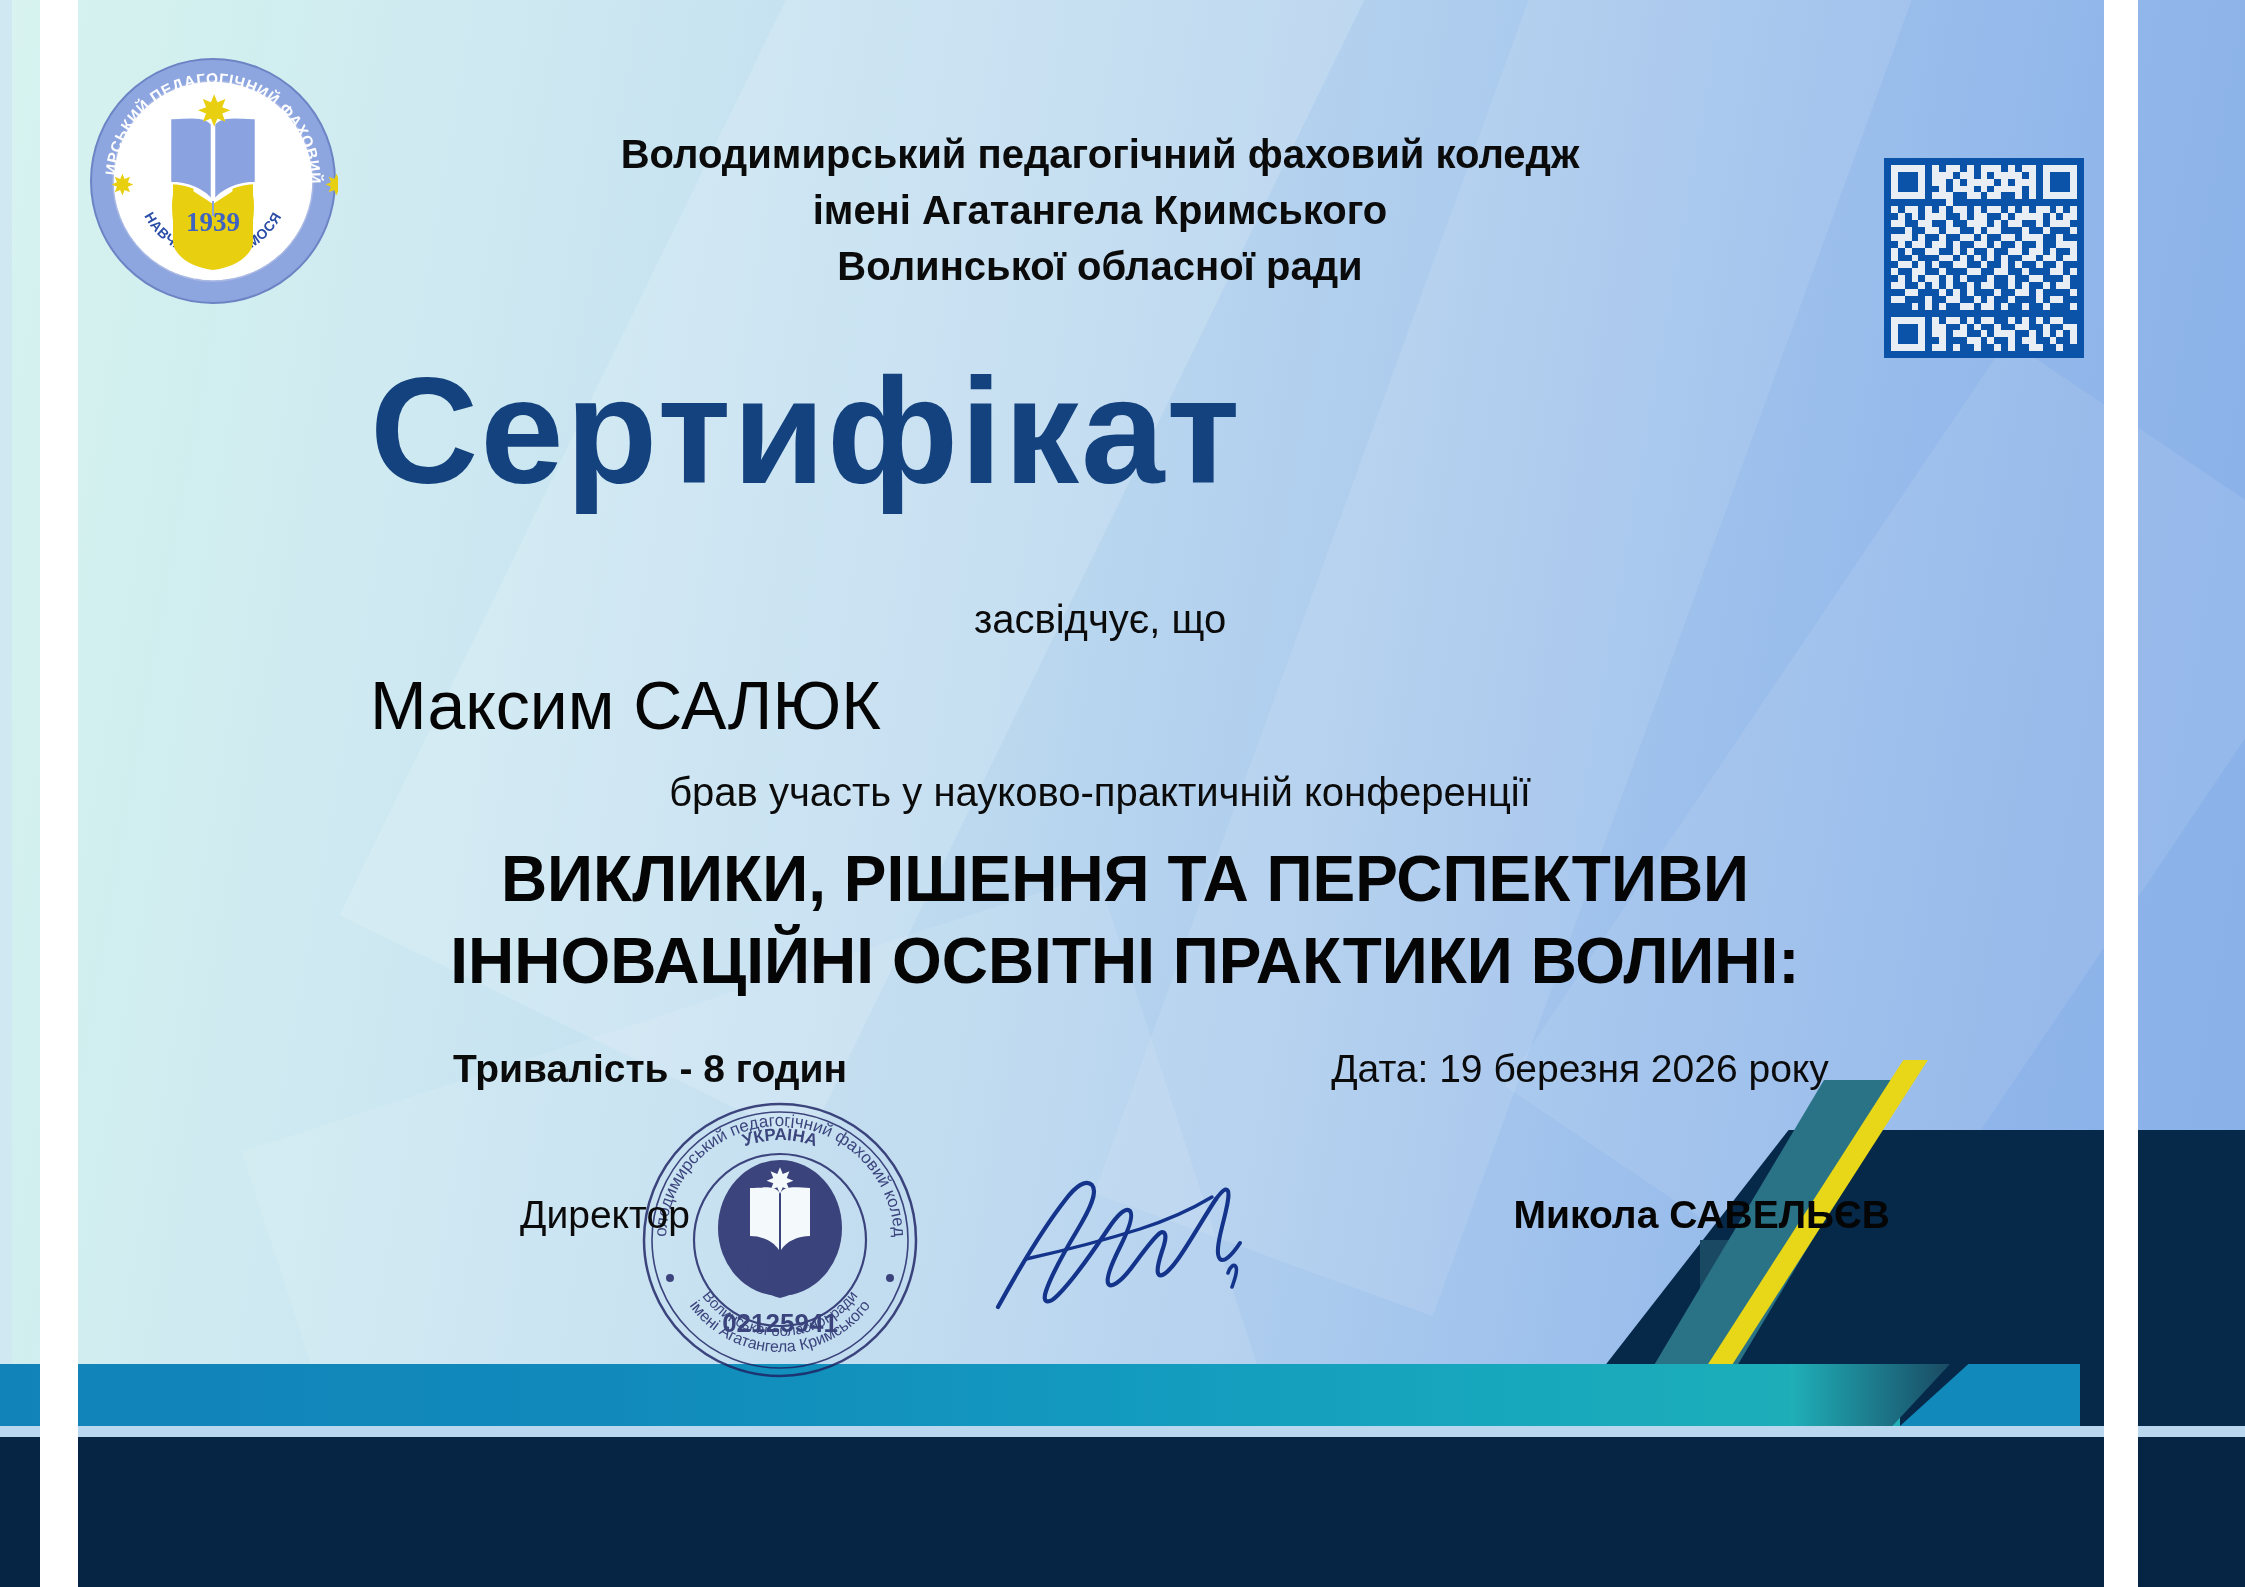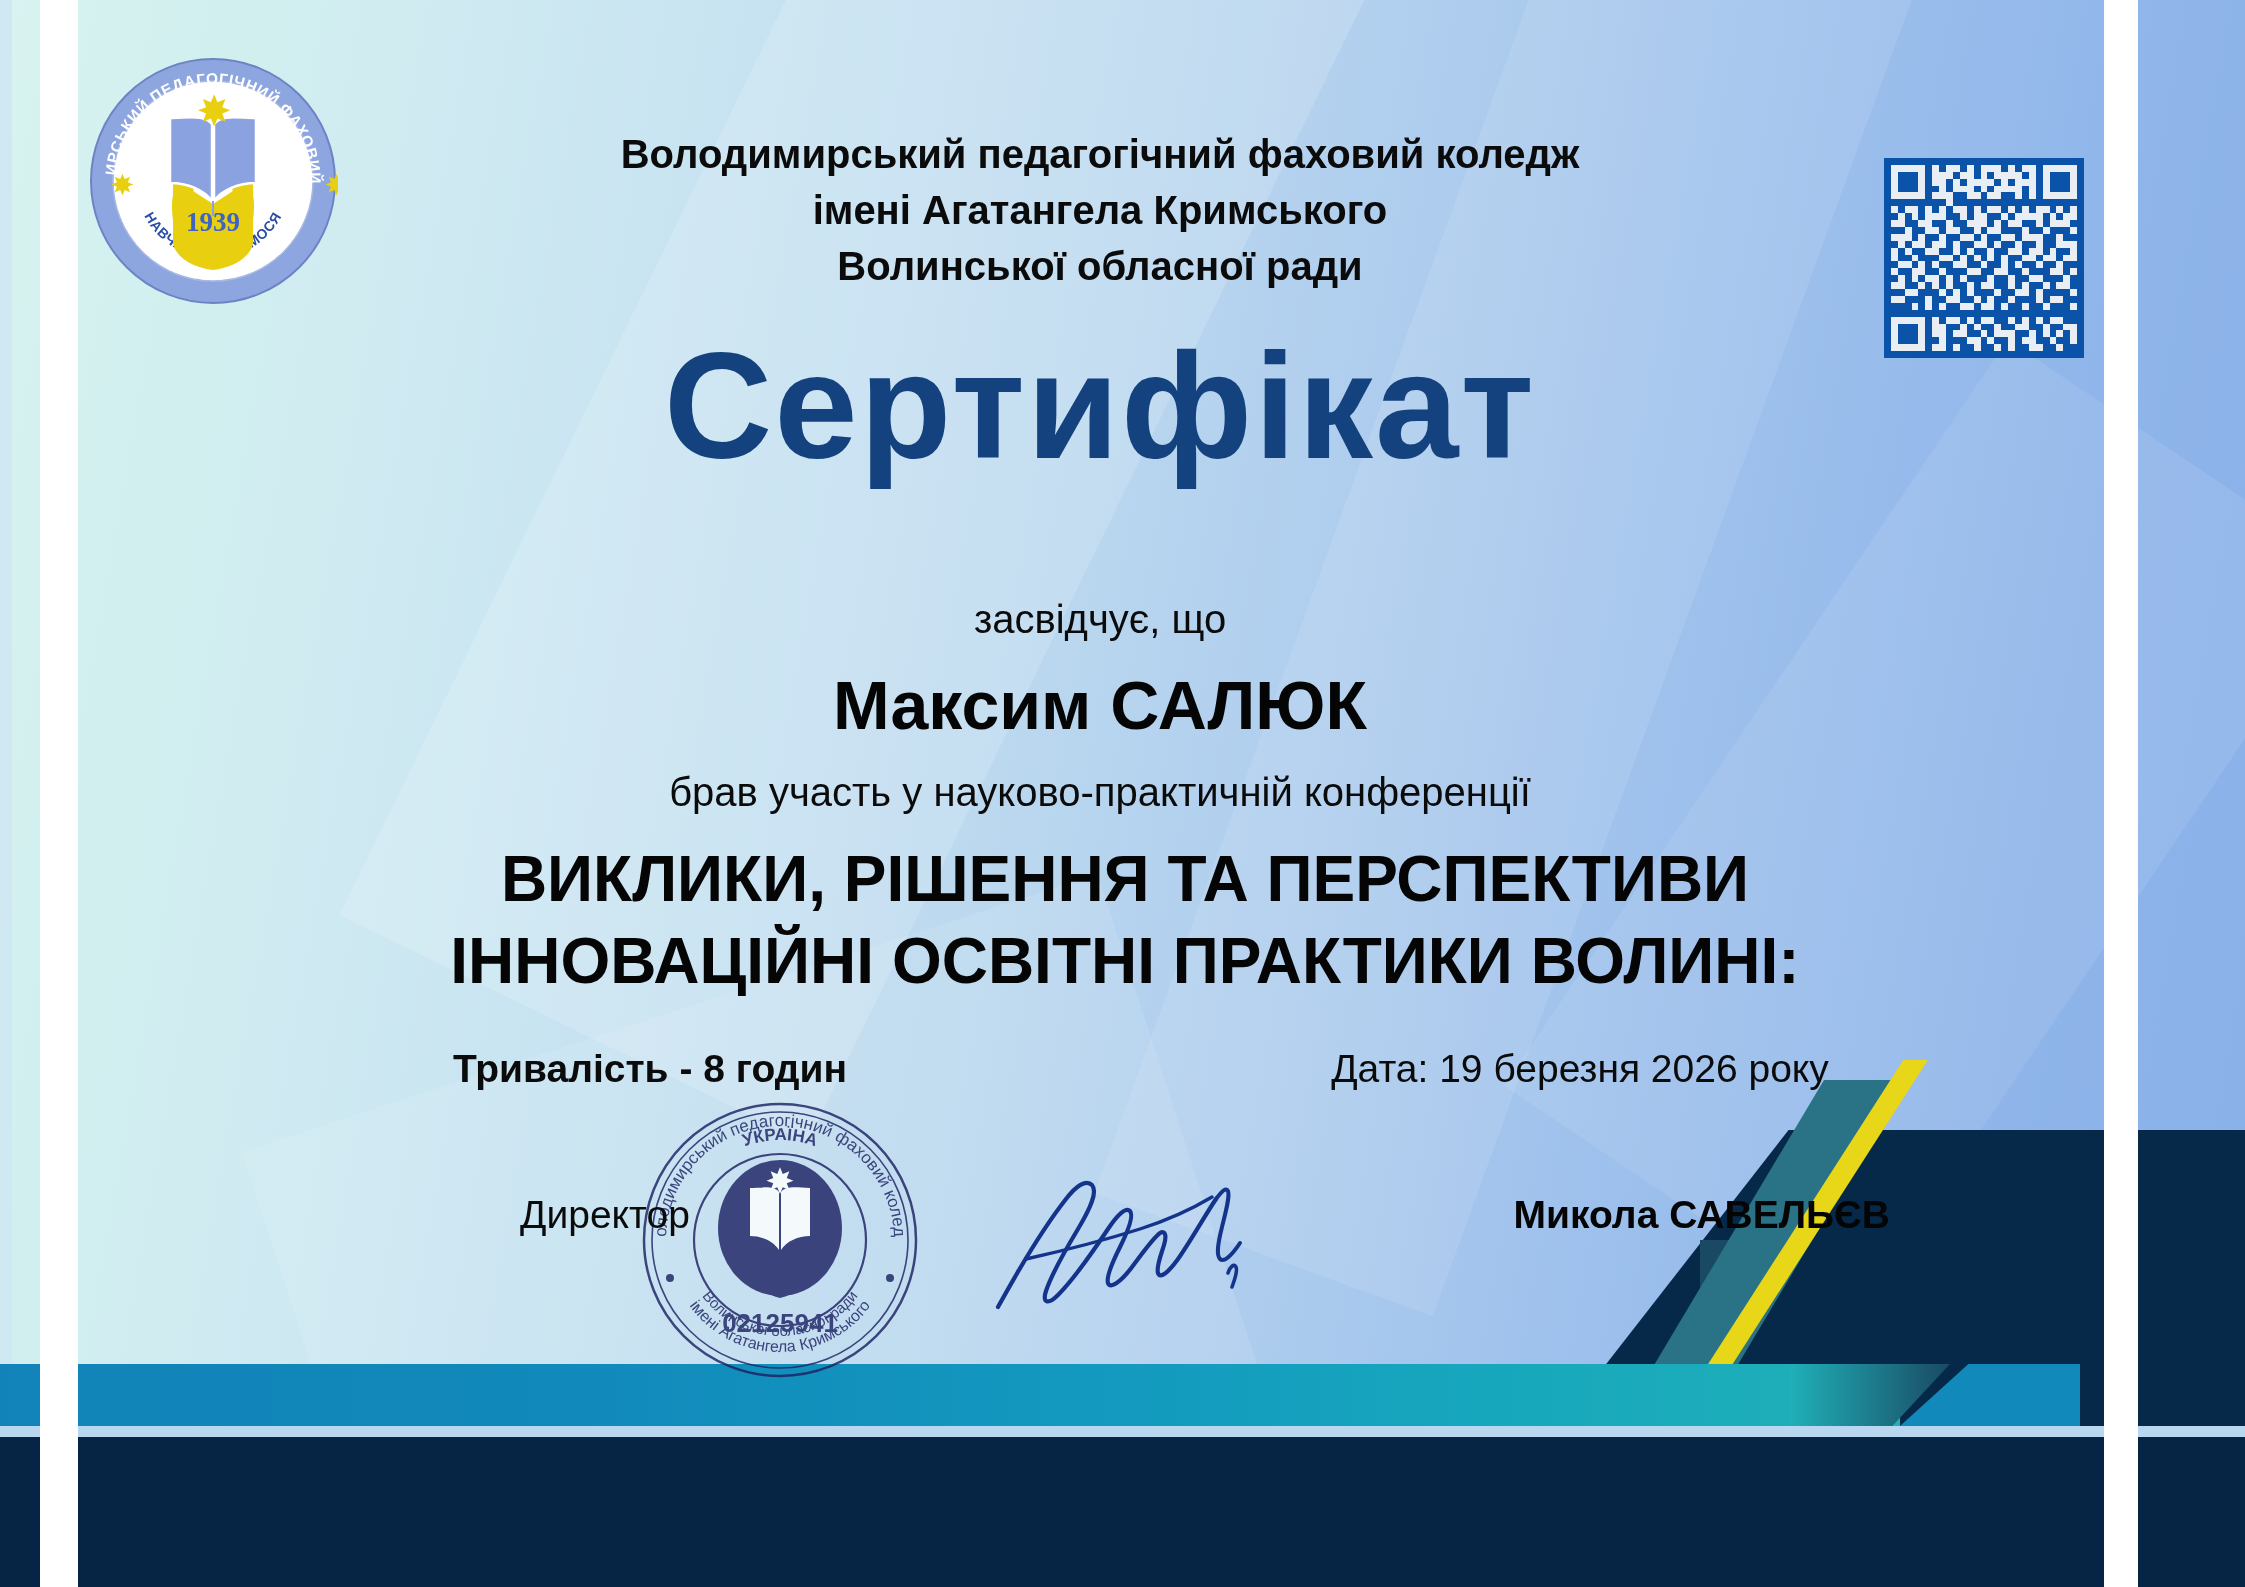--- a/index.html
+++ b/index.html
@@ -115,33 +115,33 @@
   .content{position:absolute;left:0;top:0;width:2245px;height:1587px;}
 
   .org{
     position:absolute;left:370px;top:126px;width:1460px;
     text-align:center;color:#0b0b0b;font-weight:bold;
     font-size:40px;line-height:56px;letter-spacing:0px;
   }
   .org div{white-space:nowrap;}
 
   .title{
-    position:absolute;left:370px;top:331px;width:1460px;text-align:center;
+    position:absolute;left:370px;top:356px;width:1460px;
     color:#14427e;font-weight:bold;font-size:150px;line-height:150px;
     letter-spacing:2px;
   }
 
   .attest{
     position:absolute;left:370px;top:595px;width:1460px;text-align:center;
     color:#0b0b0b;font-size:40px;line-height:48px;
   }
 
   .recipient{
-    position:absolute;left:370px;top:665px;width:1460px;text-align:center;
-    color:#050505;font-weight:bold;font-size:68px;line-height:80px;
+    position:absolute;left:370px;top:665px;width:1460px;text-align:left;
+    color:#050505;font-weight:normal;font-size:68px;line-height:80px;
   }
 
   .participated{
     position:absolute;left:370px;top:768px;width:1460px;text-align:center;
     color:#0b0b0b;font-size:40px;line-height:48px;
   }
 
   .conf{
     position:absolute;left:170px;top:838px;width:1910px;text-align:center;
     color:#050505;font-weight:bold;font-size:64px;line-height:82px;

